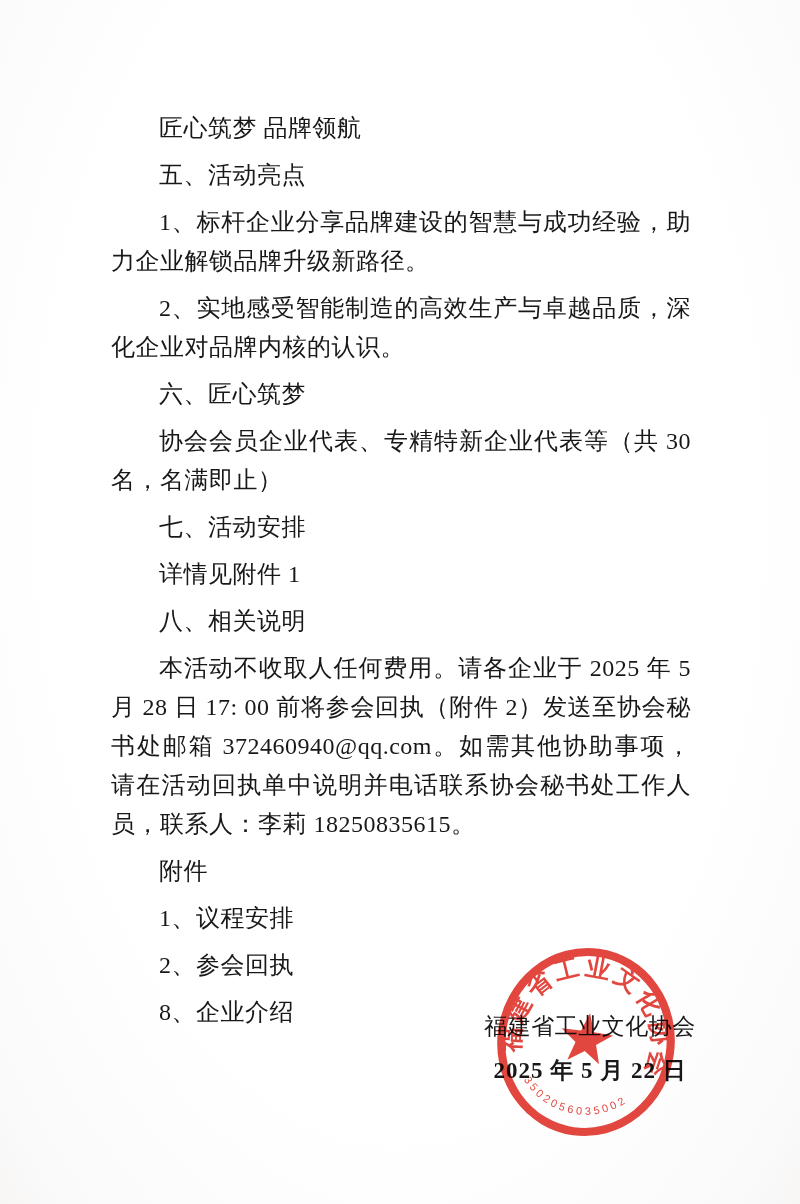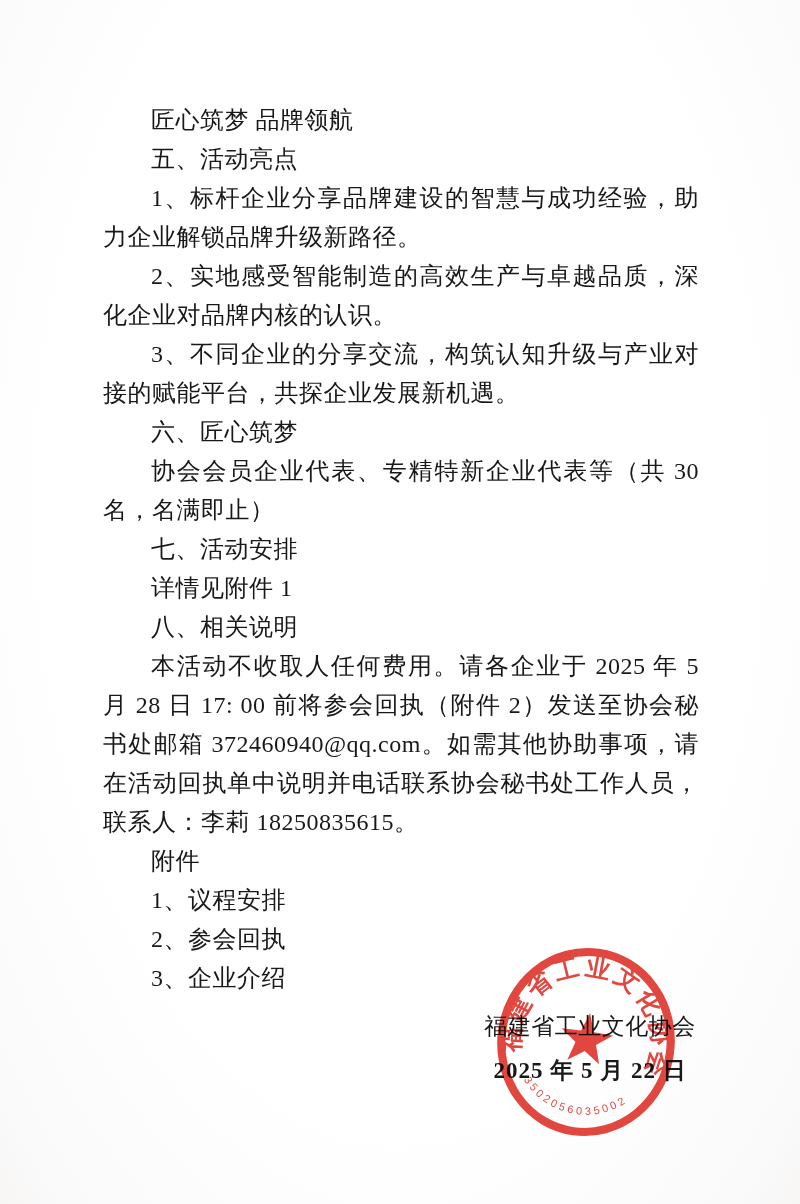--- a/index.html
+++ b/index.html
@@ -17,21 +17,21 @@
     overflow: hidden;
   }
   .content {
     position: absolute;
     left: 103px; top: 101px; width: 596px;
     font-size: 24px;
     line-height: 39px;
     text-align: justify;
     letter-spacing: 0.5px;
   }
-  .content p { margin: 0; text-indent: 2em; }
+  .content p { margin: 8px; text-indent: 2em; }
   .content p.heading { font-weight: normal; }
   .signature {
     position: absolute;
     left: 420px; top: 1012px; width: 340px;
     text-align: center;
     font-size: 23px;
     line-height: 30px;
   }
   .sig-org { margin: 0 0 14px 0; letter-spacing: 0.5px; }
   .sig-date { margin: 0; letter-spacing: 1px; font-weight: bold; }
@@ -58,31 +58,30 @@
 </head>
 <body>
 
 <div class="page">
 
   <div class="content">
       <p class="plain">匠心筑梦 品牌领航</p>
       <p class="heading">五、活动亮点</p>
       <p class="para">1、标杆企业分享品牌建设的智慧与成功经验，助力企业解锁品牌升级新路径。</p>
       <p class="para">2、实地感受智能制造的高效生产与卓越品质，深化企业对品牌内核的认识。</p>
-      <p class="para">3、不同企业的分享交流，构筑认知升级与产业对接的赋能平台，共探企业发展新机遇。</p>
       <p class="heading">六、匠心筑梦</p>
       <p class="para">协会会员企业代表、专精特新企业代表等（共 30 名，名满即止）</p>
       <p class="heading">七、活动安排</p>
       <p class="plain">详情见附件 1</p>
       <p class="heading">八、相关说明</p>
       <p class="para">本活动不收取人任何费用。请各企业于 2025 年 5 月 28 日 17: 00 前将参会回执（附件 2）发送至协会秘书处邮箱 372460940@qq.com。如需其他协助事项，请在活动回执单中说明并电话联系协会秘书处工作人员，联系人：李莉 18250835615。</p>
       <p class="heading">附件</p>
       <p class="plain">1、议程安排</p>
       <p class="plain">2、参会回执</p>
-      <p class="plain">3、企业介绍</p>
+      <p class="plain">8、企业介绍</p>
     </div>
 
   <div class="signature">
     <p class="sig-org">福建省工业文化协会</p>
     <p class="sig-date">2025 年 5 月 22 日</p>
   </div>
 
   <svg class="stamp" viewBox="0 0 200 210" xmlns="http://www.w3.org/2000/svg">
     <defs>
       <path id="arcTop" d="M 31.4 130 A 73 73 0 1 1 168.6 130" fill="none"></path>

